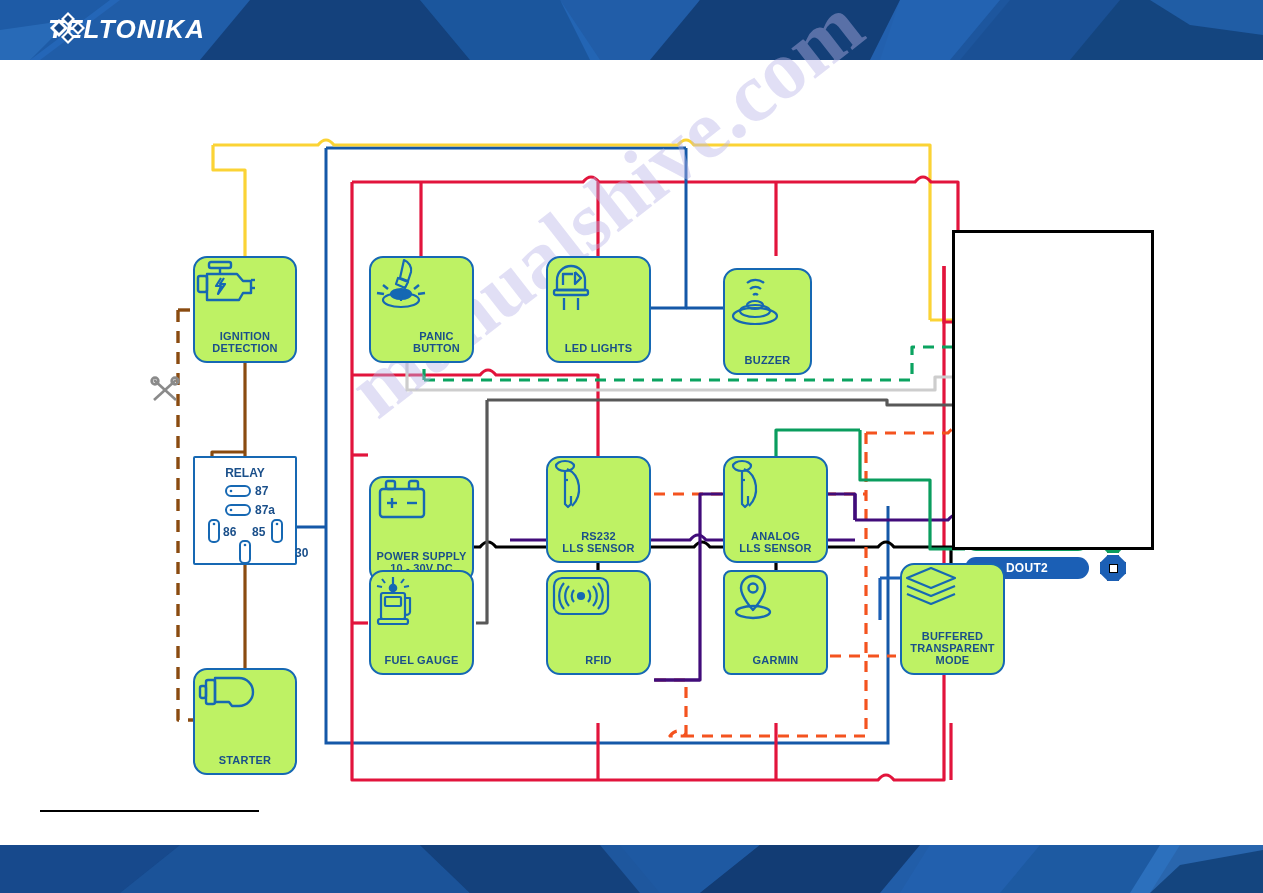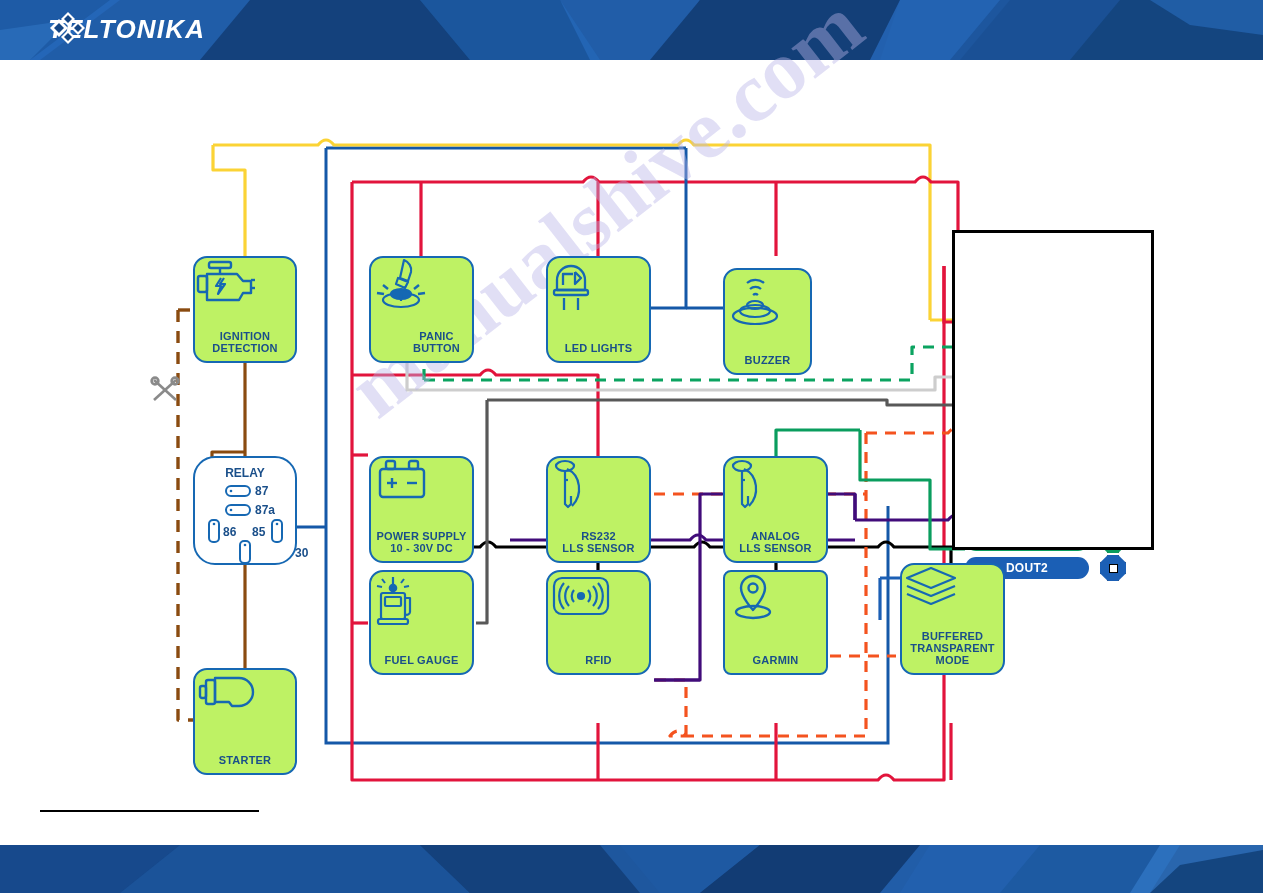--- a/index.html
+++ b/index.html
@@ -53,21 +53,21 @@
   }
   .dev .ic{flex:1;display:flex;align-items:center;justify-content:center;width:100%;}
   .dev .lbl{
     color:#1a4f8a;font-weight:bold;font-size:11px;line-height:12px;
     text-align:center;letter-spacing:.2px;width:100%;
   }
   .dev .lbl span{display:block;}
   
   .relay{
     position:absolute;box-sizing:border-box;
-    border:2.5px solid #1668b3;border-radius:22px;background:#fff;z-index:6;
+    border:2.5px solid #1668b3;border-radius:2px;background:#fff;z-index:6;
   }
   .relay .rtitle{
     position:absolute;left:0;top:8px;width:100%;text-align:center;
     color:#1a4f8a;font-weight:bold;font-size:12px;
   }
   .relay .pin{position:absolute;color:#1a4f8a;font-weight:bold;font-size:12px;}
   
   .conn{
     position:absolute;box-sizing:border-box;border:3px solid #000;background:#fff;z-index:7;
   }
@@ -306,21 +306,21 @@
         <ellipse cx="30" cy="46" rx="22" ry="8"></ellipse>
         <ellipse cx="30" cy="41" rx="15" ry="6"></ellipse>
         <ellipse cx="30" cy="35" rx="8" ry="4"></ellipse>
       </svg>
     </div>
     <div class="lbl">
       <span>BUZZER</span>
     </div>
   </div>
 
-  <div class="dev" style="left:369px;top:396px;width:105px;height:107px;align-items:flex-end;">
+  <div class="dev" style="left:369px;top:416px;width:105px;height:107px;align-items:flex-end;">
     <div class="ic">
       <svg width="62" height="48" viewBox="0 0 62 48" fill="none" stroke="#1668b3" stroke-width="2.4" stroke-linejoin="round">
         <rect x="9" y="11" width="44" height="28" rx="3"></rect>
         <rect x="15" y="3" width="9" height="8" rx="2"></rect>
         <rect x="38" y="3" width="9" height="8" rx="2"></rect>
         <line x1="21" y1="20" x2="21" y2="30"></line>
           <line x1="16" y1="25" x2="26" y2="25"></line>
         <line x1="36" y1="25" x2="46" y2="25"></line>
       </svg>
     </div>

